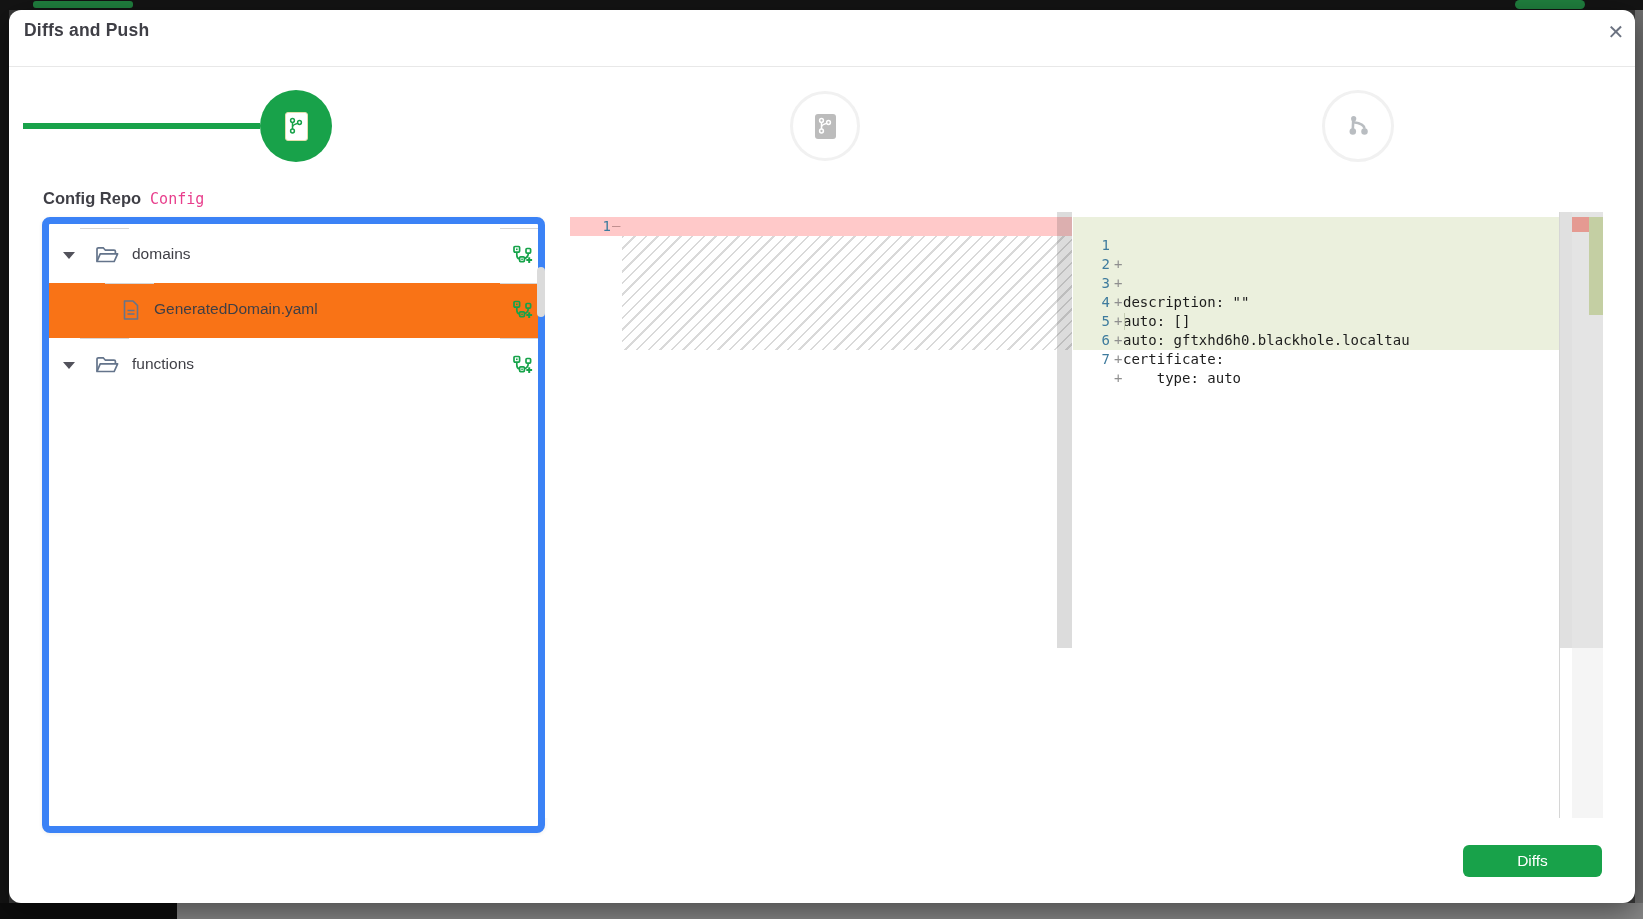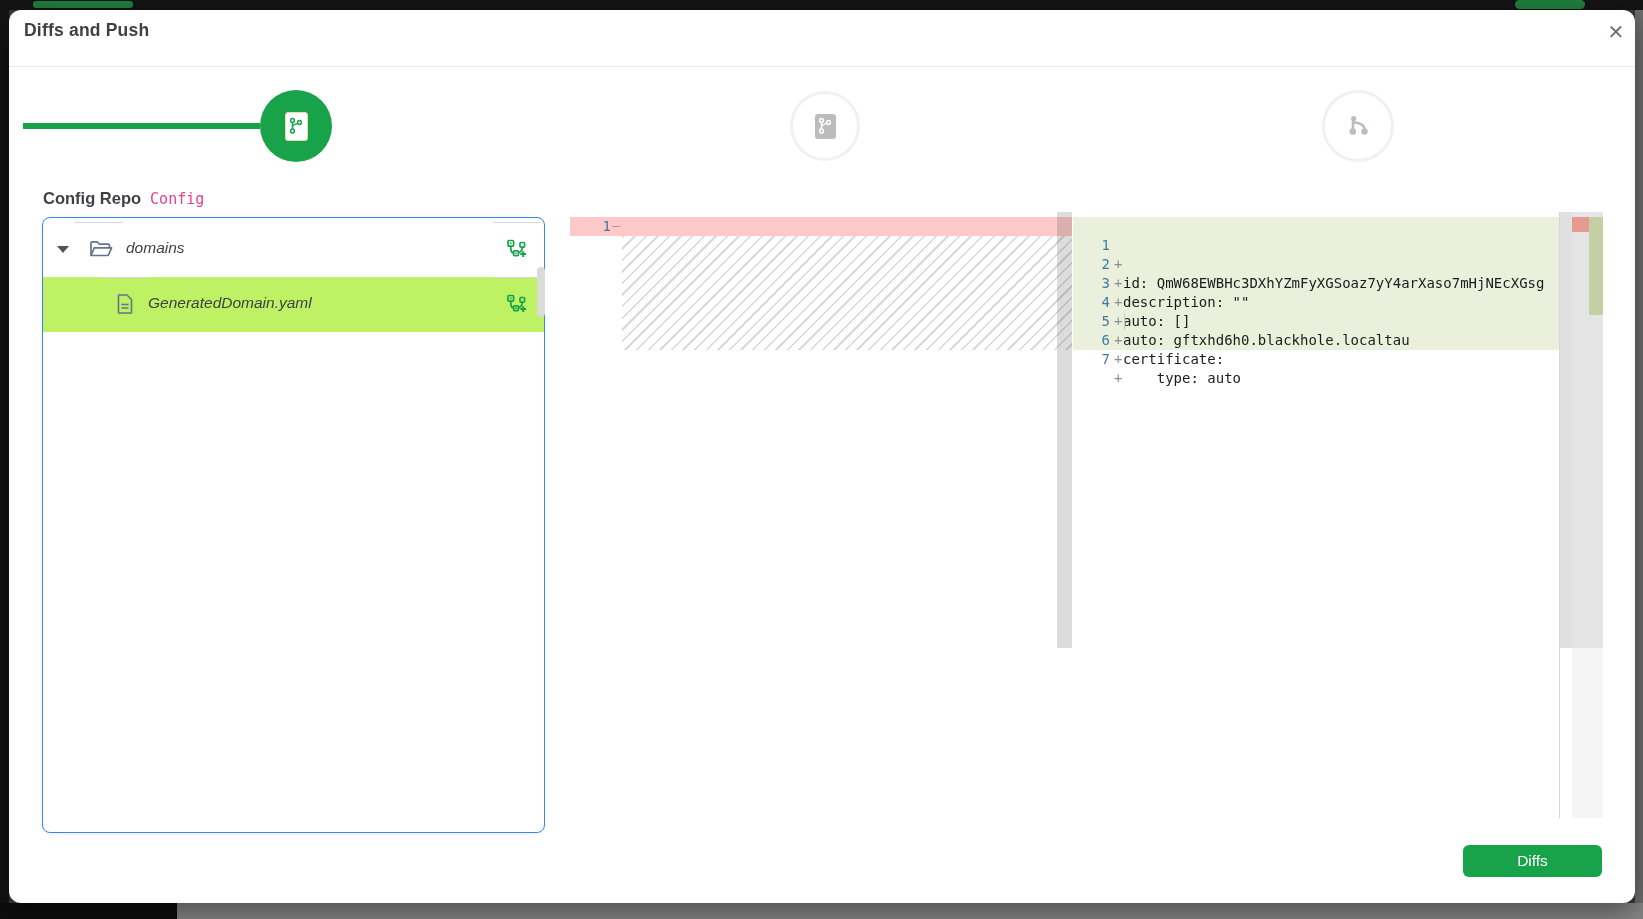--- a/index.html
+++ b/index.html
@@ -28,24 +28,24 @@
   .step-2{left:790px;top:91px;width:70px;height:70px;}
   .step-3{left:1322px;top:90px;}
   .icon-card{width:21px;height:27px;border-radius:3px;display:flex;align-items:center;justify-content:center;}
   .icon-card.white{background:#ffffff;border:1px solid #e3dfae;}
   .icon-card.gray{background:#bcbcbc;height:25px;border:none;}
   
   .section-label{left:43px;top:189px;font-size:16.5px;font-weight:600;color:#3f3f46;}
   .section-badge{font-family:"DejaVu Sans Mono", monospace;font-weight:400;font-size:15px;
                  color:var(--badge,#e83e8c);margin-left:9px;}
   
-  .tree-card{left:42px;top:217px;width:503px;height:616px;background:#fff;border:1px solid #3b82f6;
-             border-radius:8px;box-shadow:0 1px 4px rgba(0,0,0,.07);box-sizing:border-box;overflow:hidden;font-style:italic;}
+  .tree-card{left:42px;top:217px;width:503px;height:616px;background:#fff;border:7px solid #3b82f6;
+             border-radius:8px;box-shadow:0 1px 4px rgba(0,0,0,.07);box-sizing:border-box;overflow:hidden;}
   .tree-row{position:absolute;left:0;width:501px;height:55px;}
-  .tree-row.selected{background:#bef264;}
+  .tree-row.selected{background:#f97316;}
   .seg{position:absolute;height:1px;background:#d6d6d6;}
   .toggler{position:absolute;left:14px;top:24px;width:0;height:0;
            border-left:6.5px solid transparent;border-right:6.5px solid transparent;border-top:7.5px solid #52525b;}
   .tree-label{position:absolute;top:17px;font-size:15.5px;color:#3f3f46;}
   .folder-label{left:83px;}
   .file-label{left:105px;}
   .tree-ico{position:absolute;top:17px;}
   .folder-ico{left:46px;}
   .file-ico{left:73px;top:16px;}
   .git-btn{position:absolute;left:463px;top:16px;width:22px;height:22px;cursor:pointer;}
@@ -175,38 +175,59 @@
         <rect x="14" y="4.5" width="4.6" height="4.6" rx="1" stroke="#16a34a" stroke-width="1.7"></rect>
         <rect x="7.6" y="12.8" width="4.8" height="4.8" rx="1" stroke="#16a34a" stroke-width="1.7"></rect>
         <rect x="9.3" y="14.5" width="1.5" height="1.5" fill="#16a34a"></rect>
         <path d="M4.8 8.4 V11 Q4.8 14.4 7.4 15" stroke="#16a34a" stroke-width="1.7" fill="none"></path>
         <path d="M16.2 9.4 C16.2 12.6 14.4 14 12.6 14.6" stroke="#16a34a" stroke-width="1.7" fill="none"></path>
         <path d="M17.2 13.2 V19 M14.3 16.1 H20.1" stroke="#16a34a" stroke-width="2"></path>
       </svg>
     </div>
   </div>
 
+  <div class="tree-row" style="top:114px;">
+    <div class="seg" style="left:31px;top:0;width:49px;"></div>
+    <div class="seg" style="left:451px;top:0;width:47px;"></div>
+    <div class="toggler"></div>
+    <svg class="tree-ico folder-ico" width="24" height="20" viewBox="0 0 24 20" fill="none">
+      <path d="M2 16.5 V4.2 Q2 2.8 3.4 2.8 H8.2 L10.4 5.2 H19 Q20.4 5.2 20.4 6.6 V8" stroke="#64748b" stroke-width="1.7"></path>
+      <path d="M2 16.5 L5.2 8.8 H22.6 L19.2 16.5 Z" stroke="#64748b" stroke-width="1.7" stroke-linejoin="round"></path>
+    </svg>
+    <span class="tree-label folder-label">functions</span>
+    <div class="git-btn">
+      <svg width="22" height="22" viewBox="0 0 22 22" fill="none">
+        <rect x="2" y="2.5" width="5.6" height="5.6" rx="1" stroke="#16a34a" stroke-width="1.7"></rect>
+        <rect x="4" y="4.5" width="1.6" height="1.6" fill="#16a34a"></rect>
+        <rect x="14" y="4.5" width="4.6" height="4.6" rx="1" stroke="#16a34a" stroke-width="1.7"></rect>
+        <rect x="7.6" y="12.8" width="4.8" height="4.8" rx="1" stroke="#16a34a" stroke-width="1.7"></rect>
+        <rect x="9.3" y="14.5" width="1.5" height="1.5" fill="#16a34a"></rect>
+        <path d="M4.8 8.4 V11 Q4.8 14.4 7.4 15" stroke="#16a34a" stroke-width="1.7" fill="none"></path>
+        <path d="M16.2 9.4 C16.2 12.6 14.4 14 12.6 14.6" stroke="#16a34a" stroke-width="1.7" fill="none"></path>
+        <path d="M17.2 13.2 V19 M14.3 16.1 H20.1" stroke="#16a34a" stroke-width="2"></path>
+      </svg>
+    </div>
+  </div>
 
 </div>
 <div class="abs tree-scroll"></div>
 
 <div class="abs left-editor"></div>
 <div class="abs del-row"></div>
 <div class="abs del-num mono">1</div>
 <div class="abs del-sign mono">–</div>
 <div class="abs hatch"></div>
 <div class="abs lsb"></div>
 
 <div class="abs right-editor"></div>
 <div class="abs add-block"></div>
 
 <div class="abs code-line mono" style="left:1073px;top:217px;width:486px;">
   <span class="cl-num">1</span>
   <span class="cl-sign">+</span>
-  <span class="cl-text">id: QmW68EWBHc3DXhYZmFyXGSoaz7yY4arXaso7mHjNEcXGsg</span>
 </div>
 <div class="abs code-line mono" style="left:1073px;top:236px;width:486px;">
   <span class="cl-num">2</span>
   <span class="cl-sign">+</span>
   <span class="cl-text">description: ""</span>
 </div>
 <div class="abs code-line mono" style="left:1073px;top:255px;width:486px;">
   <span class="cl-num">3</span>
   <span class="cl-sign">+</span>
   <span class="cl-text">auto: []</span>

